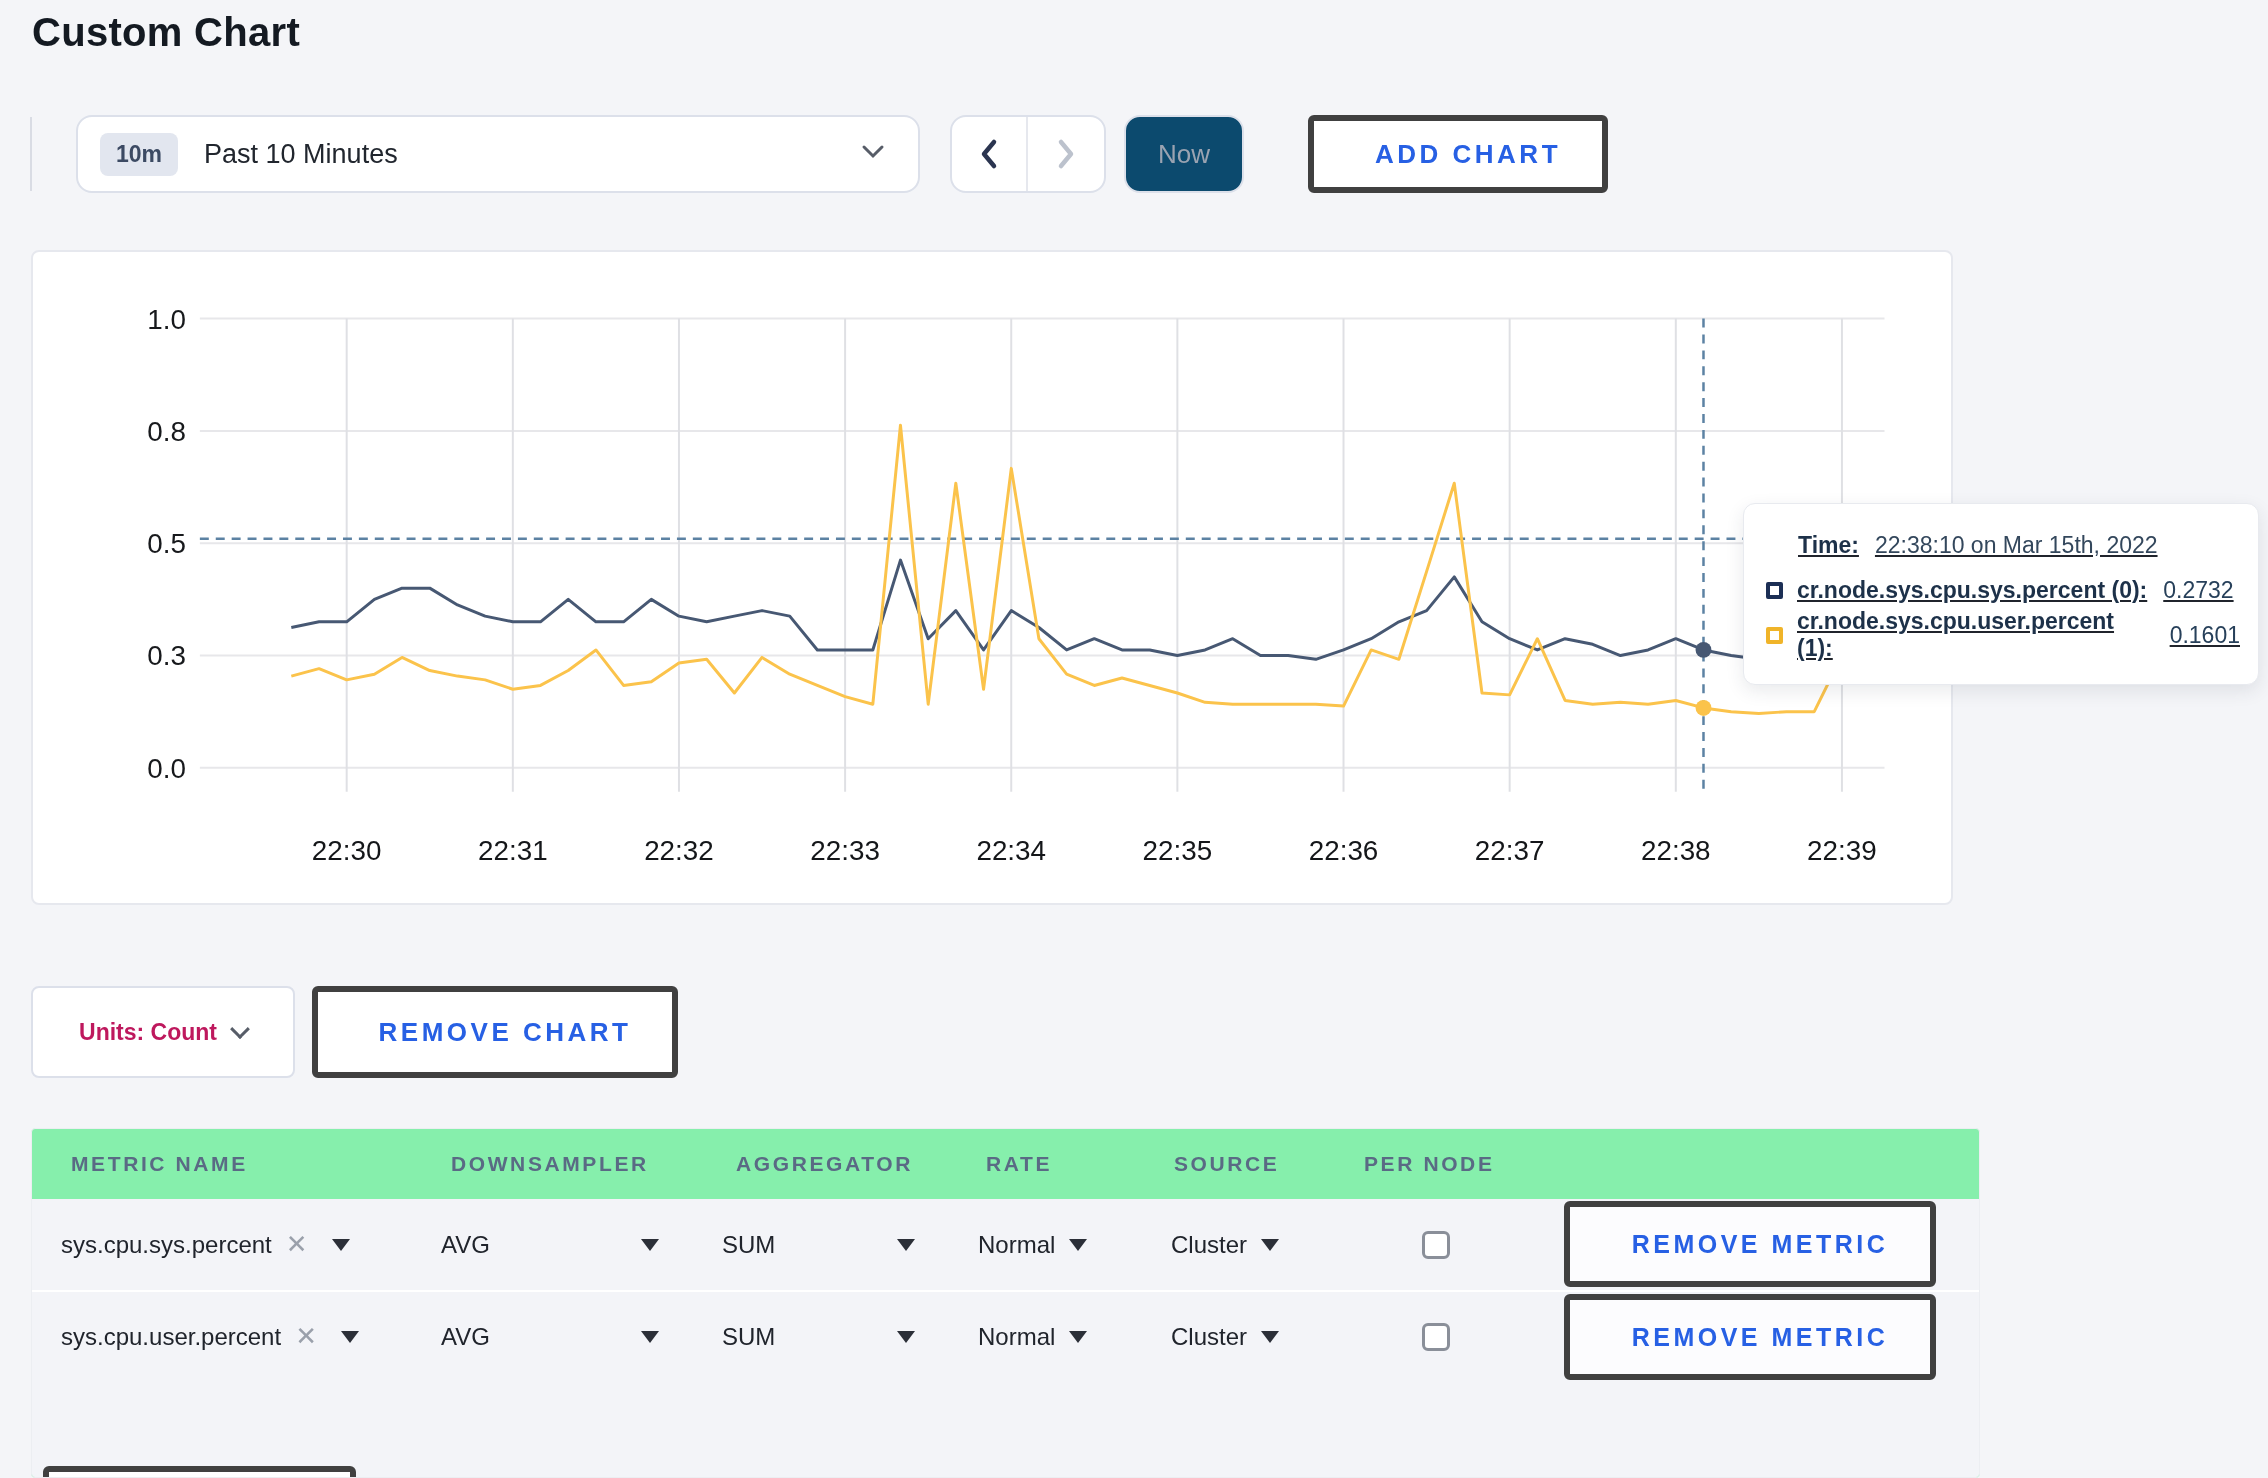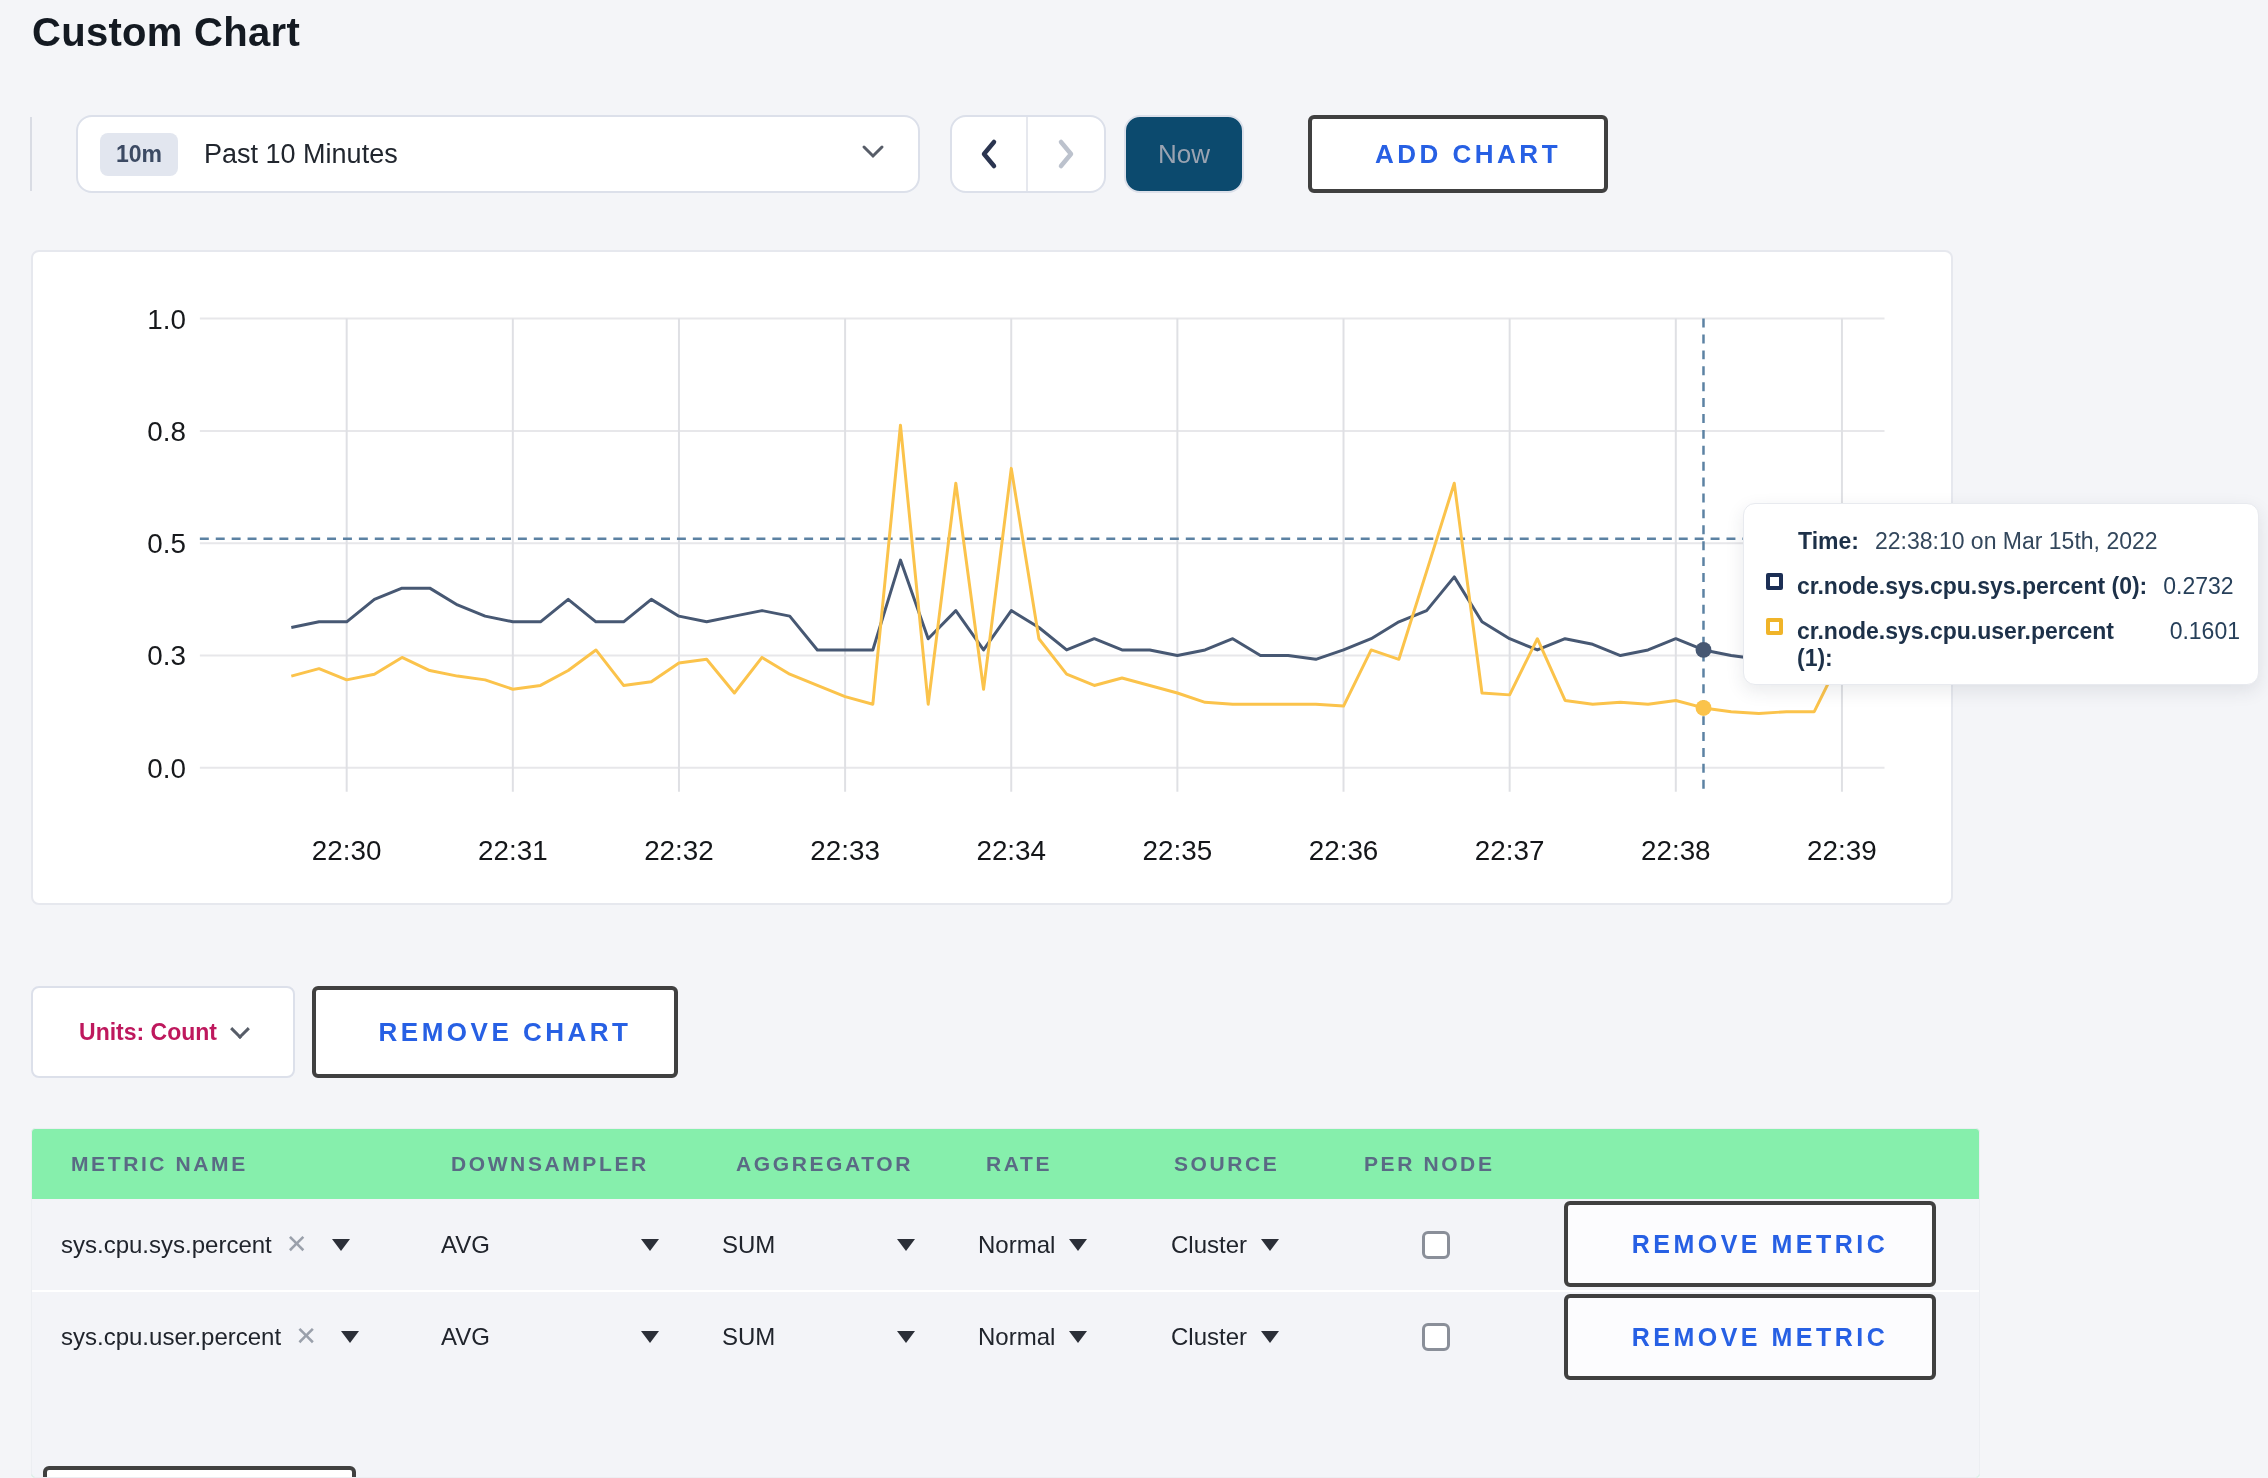--- a/index.html
+++ b/index.html
@@ -18,32 +18,32 @@
   #toolbar-divider { position:absolute; left:30px; top:2px; width:2px; height:74px; background:#d9dce4; }
   .ctl { position:absolute; top:0; height:78px; background:#fff; border:2px solid #dce0ea; border-radius:16px; display:flex; align-items:center; }
   #time-select { left:76px; width:844px; cursor:pointer; }
   #time-badge { margin-left:22px; background:#e2e6ef; border-radius:8px; padding:8px 16px; font-size:23px; font-weight:700; color:#3c4a63; }
   #time-label { margin-left:26px; font-size:27px; color:#21262e; }
   #time-chevron { position:absolute; right:30px; }
   #pager { left:950px; width:156px; padding:0; }
   .pager-half { width:50%; height:100%; display:flex; align-items:center; justify-content:center; cursor:pointer; }
   #pager-prev { border-right:2px solid #e6e8ee; }
   #now-button { left:1124px; width:120px; justify-content:center; font-size:26px; color:#9aa3b1; background:#0c4a6e; cursor:default; }
-  .blue-btn { background:#fff; border:4px solid #404040; border-radius:6px; color:#2760e4; font-weight:700; letter-spacing:3.5px; display:flex; align-items:center; justify-content:center; cursor:pointer;padding-left:20px; }
+  .blue-btn { background:#fff; border:6px solid #404040; border-radius:6px; color:#2760e4; font-weight:700; letter-spacing:3.5px; display:flex; align-items:center; justify-content:center; cursor:pointer;padding-left:20px; }
   #add-chart-button { position:absolute; left:1308px; top:0; width:300px; height:78px; font-size:26px; }
 
   
   #chart-panel { left:31px; top:250px; width:1922px; height:655px; }
   #chart-svg { position:absolute; left:0; top:0; width:100%; height:100%; }
 
   
   #chart-tooltip { position:absolute; left:1743px; top:503px; width:516px; height:182px;
     background:#fff; border:1px solid #e8eaef; border-radius:12px;
     box-shadow:0 6px 18px rgba(40,50,70,.10); z-index:6; padding:24px 18px 0 14px; }
-  .tip-row { display:flex; height:34px; margin-bottom:11px; }
+  .tip-row { display:flex; align-items:center; height:34px; margin-bottom:11px;text-decoration:underline; }
   .tip-time-label { margin-left:40px; font-size:23px; font-weight:700; color:#1d3149; }
   .tip-time-value { margin-left:16px; font-size:23px; color:#33475c; }
   .tip-swatch { width:17px; height:17px; border:4px solid #1c2f55; border-radius:2px; margin-left:8px; flex:0 0 auto; }
   .tip-name { margin-left:14px; font-size:23px; font-weight:700; color:#1d3149; }
   .tip-value { margin-left:16px; font-size:23px; color:#27405a; }
 
   
   #units-select { position:absolute; left:31px; top:986px; width:264px; height:92px; background:#fff; border:2px solid #dce0ea; border-radius:8px; display:flex; align-items:center; justify-content:center; gap:16px; cursor:pointer; }
   #units-label { font-size:23px; font-weight:700; color:#be185d; }
   #remove-chart-button { position:absolute; left:312px; top:986px; width:366px; height:92px; font-size:26px; }

